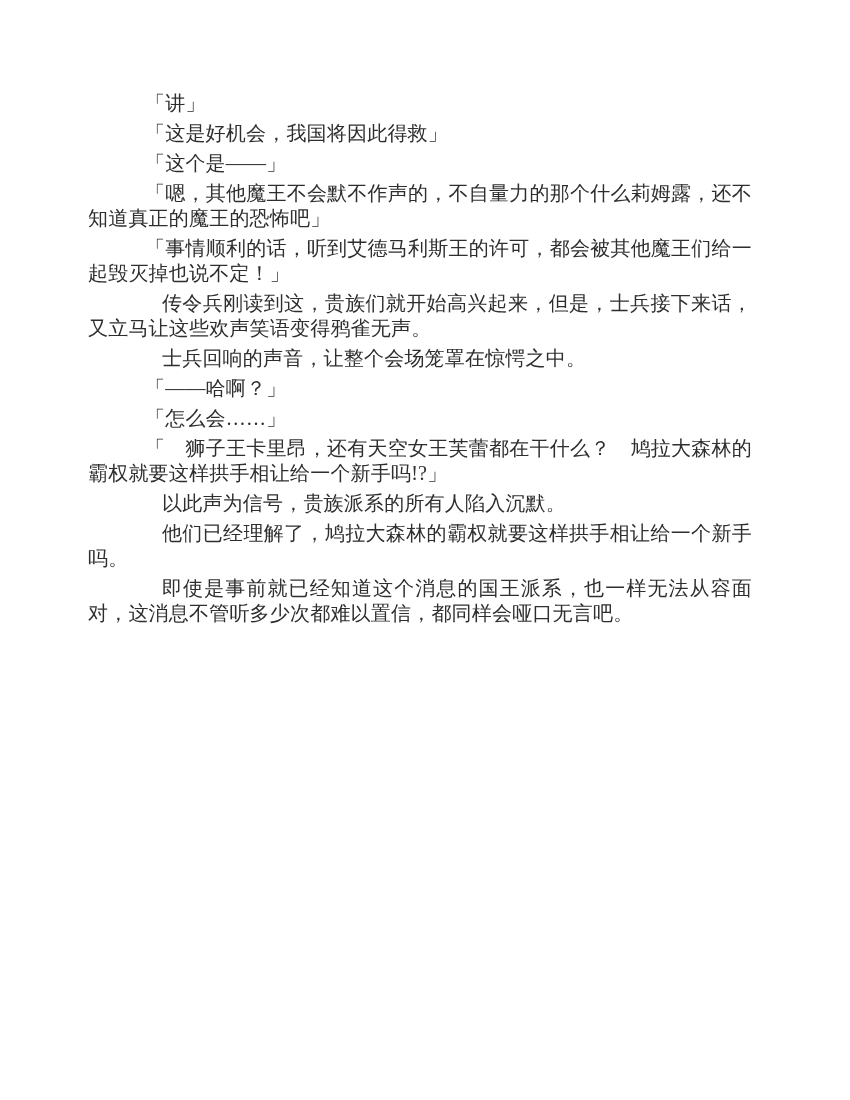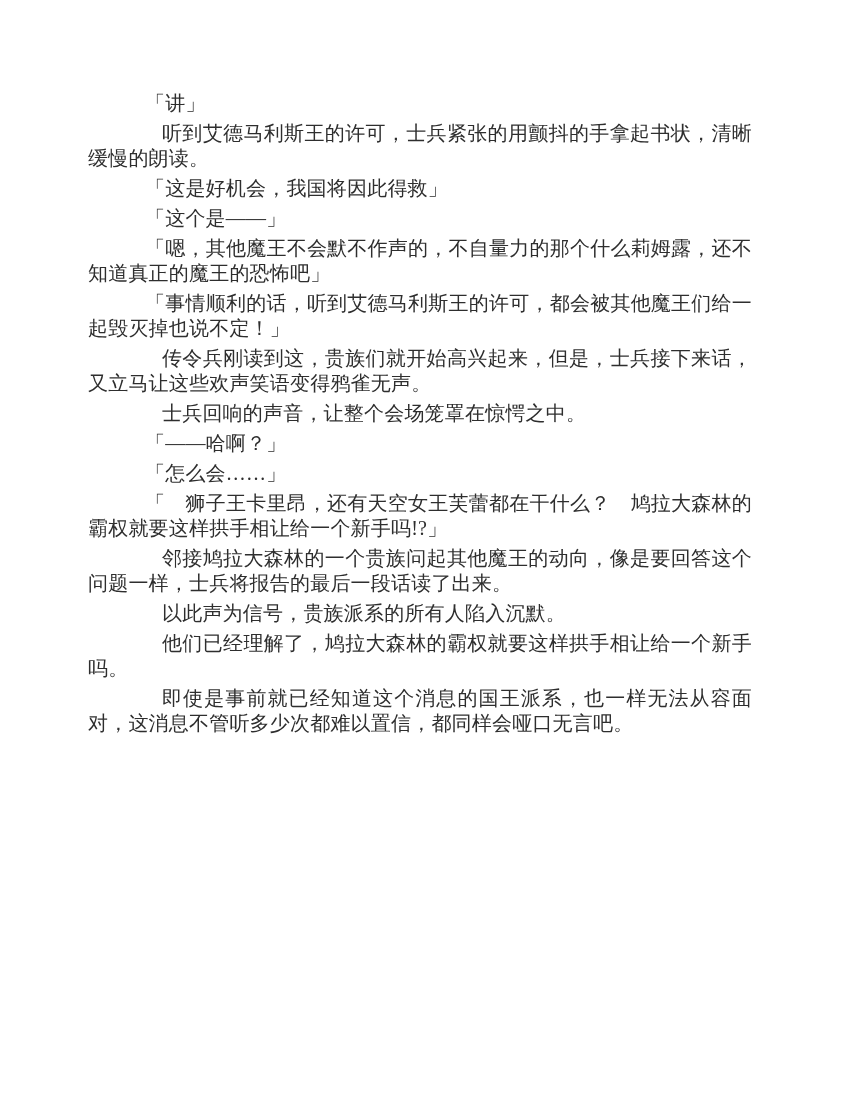--- a/index.html
+++ b/index.html
@@ -35,28 +35,26 @@
   .para.narration {
     text-indent: 74px;
   }
 </style>
 </head>
 <body>
 
 <div class="page" style="background: rgb(255, 255, 255);">
   <div class="text-block" style="color: rgb(46, 46, 46);">
       <p class="para dialogue">「讲」</p>
-      <p class="para narration">听到艾德马利斯王的许可，士兵紧张的用颤抖的手拿起书状，清晰缓慢的朗读。</p>
       <p class="para dialogue">「这是好机会，我国将因此得救」</p>
       <p class="para dialogue">「这个是——」</p>
       <p class="para dialogue">「嗯，其他魔王不会默不作声的，不自量力的那个什么莉姆露，还不知道真正的魔王的恐怖吧」</p>
       <p class="para dialogue">「事情顺利的话，听到艾德马利斯王的许可，都会被其他魔王们给一起毁灭掉也说不定！」</p>
       <p class="para narration">传令兵刚读到这，贵族们就开始高兴起来，但是，士兵接下来话，又立马让这些欢声笑语变得鸦雀无声。</p>
       <p class="para narration">士兵回响的声音，让整个会场笼罩在惊愕之中。</p>
       <p class="para dialogue">「——哈啊？」</p>
       <p class="para dialogue">「怎么会……」</p>
       <p class="para dialogue">「　狮子王卡里昂，还有天空女王芙蕾都在干什么？　鸠拉大森林的霸权就要这样拱手相让给一个新手吗!?」</p>
-      <p class="para narration">邻接鸠拉大森林的一个贵族问起其他魔王的动向，像是要回答这个问题一样，士兵将报告的最后一段话读了出来。</p>
       <p class="para narration">以此声为信号，贵族派系的所有人陷入沉默。</p>
       <p class="para narration">他们已经理解了，鸠拉大森林的霸权就要这样拱手相让给一个新手吗。</p>
       <p class="para narration">即使是事前就已经知道这个消息的国王派系，也一样无法从容面对，这消息不管听多少次都难以置信，都同样会哑口无言吧。</p>
     </div>
 </div>
 
 </body></html>

